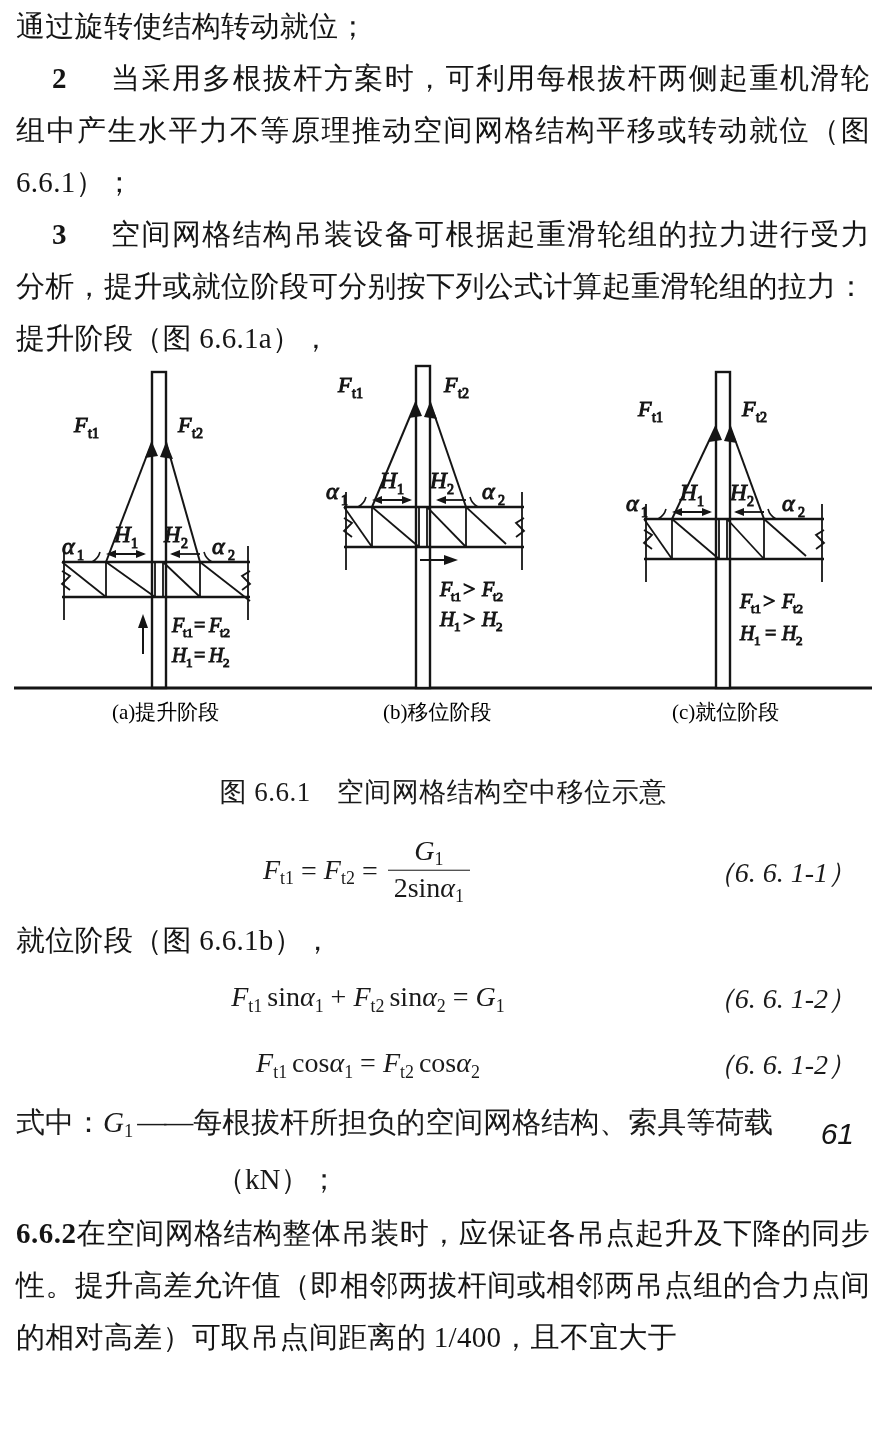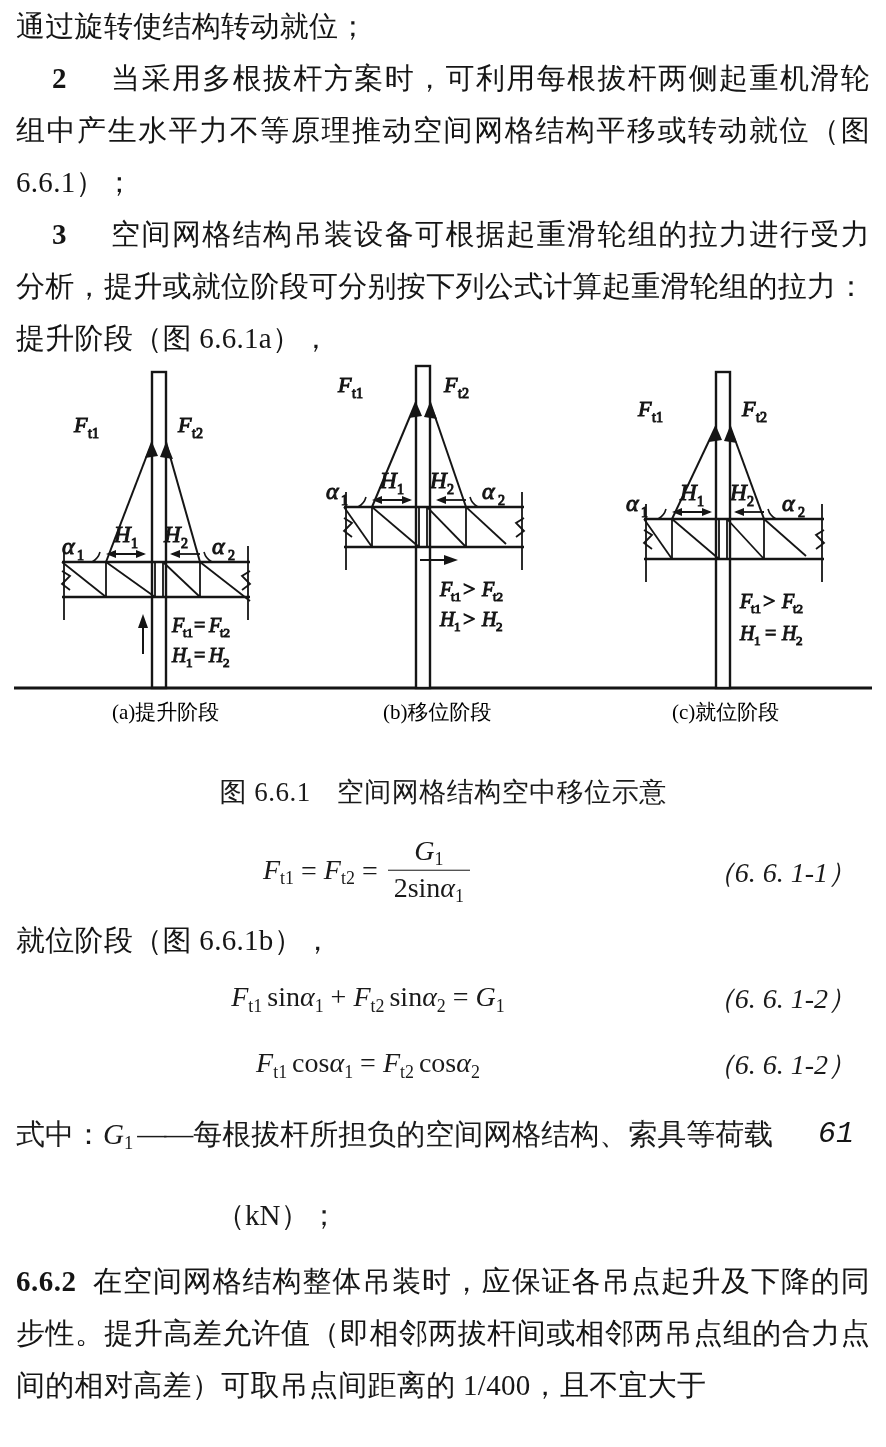--- a/index.html
+++ b/index.html
@@ -37,21 +37,20 @@
 
   .numlead {
     display: inline-block;
     width: 58px;
     margin-left: 36px;
     font-weight: bold;
   }
   .seclead {
     font-weight: bold;
     letter-spacing: 0.5px;
-    margin-right: 16px;
   }
 
   
   .figure-wrap {
     position: relative;
     width: 886px;
     margin-left: -16px;
   }
   .fig-captions {
     position: relative;
@@ -120,33 +119,33 @@
   }
   .frac > .denr {
     display: block;
     padding: 2px 6px 0 6px;
     line-height: 1.1;
   }
 
   
   .def-row {
     font-size: 29px;
-    line-height: 72px;
+    line-height: 48px;
     white-space: nowrap;
   }
   .dash { letter-spacing: -2px; margin: 0 2px 0 4px; }
 
   
   .page-number {
     position: absolute;
     right: 32px;
     bottom: 20px;
     font-size: 30px;
     font-style: italic;
-    font-family: Liberation Mono, monospace;
+    font-family: Liberation Sans, sans-serif;
     color: #151515;
   }
 
   svg text { font-family: "Liberation Serif", serif; fill: #151515; }
 </style>
 </head>
 <body>
 
 <div class="page">
 

